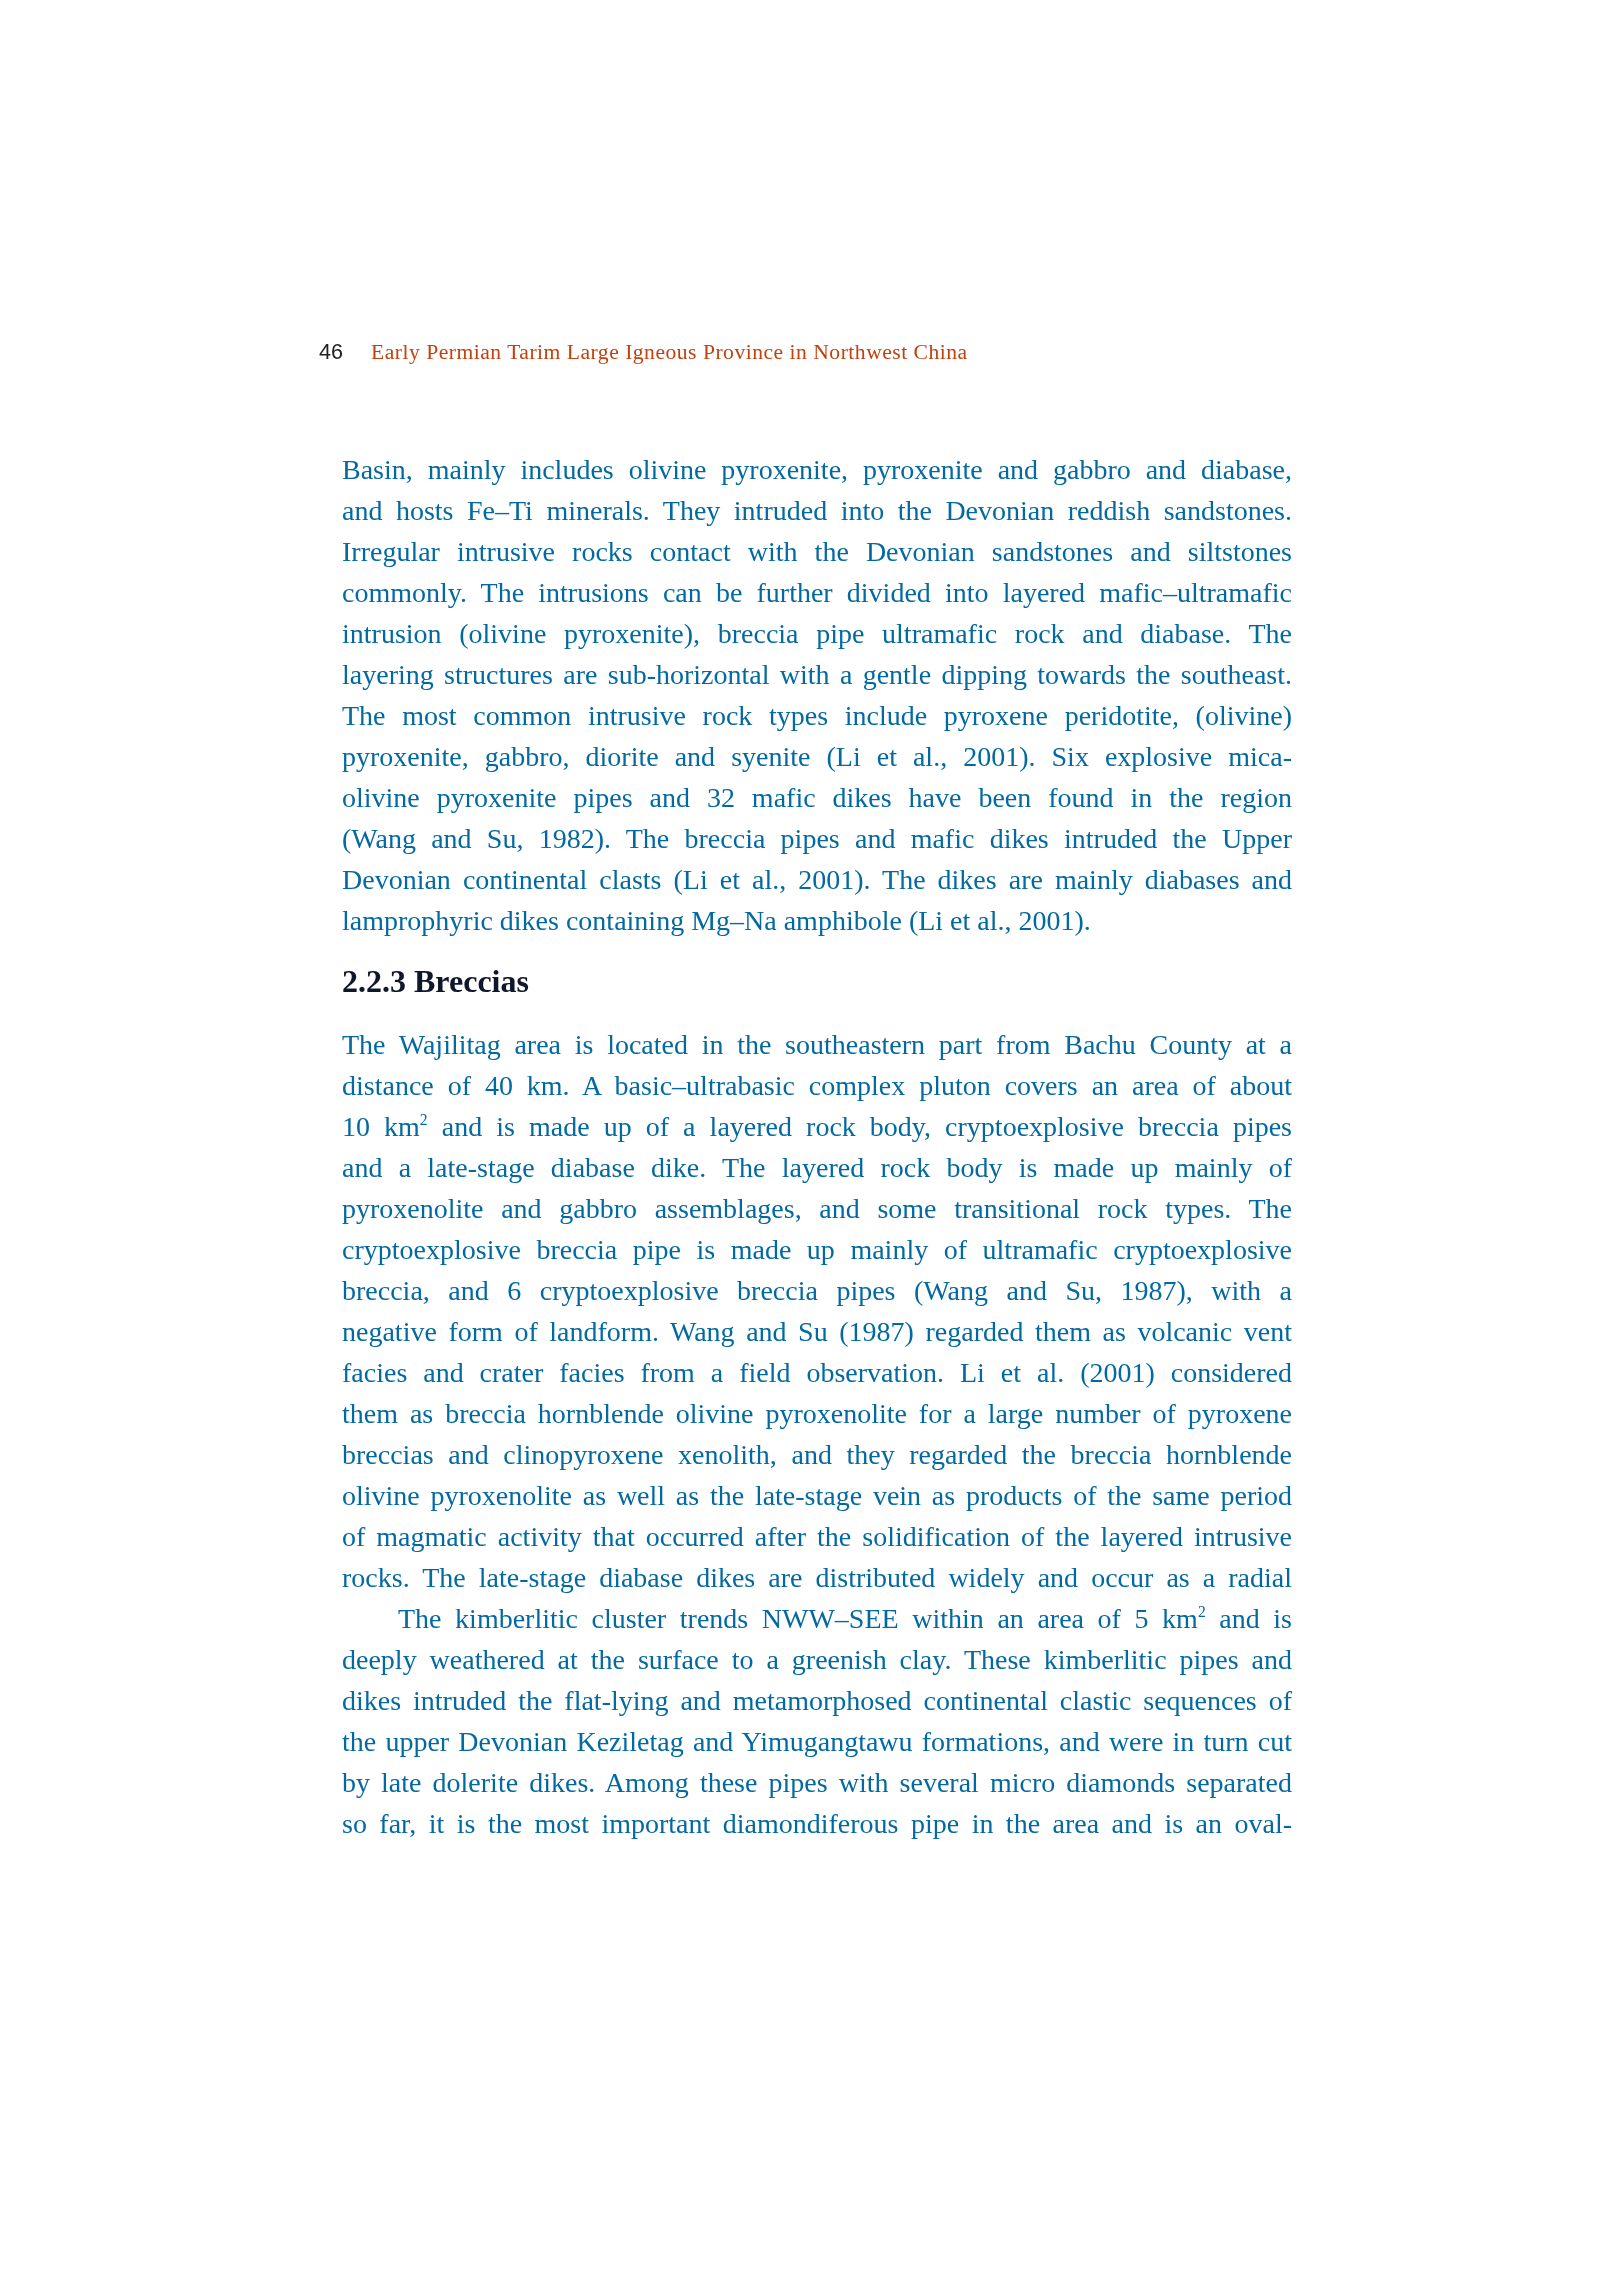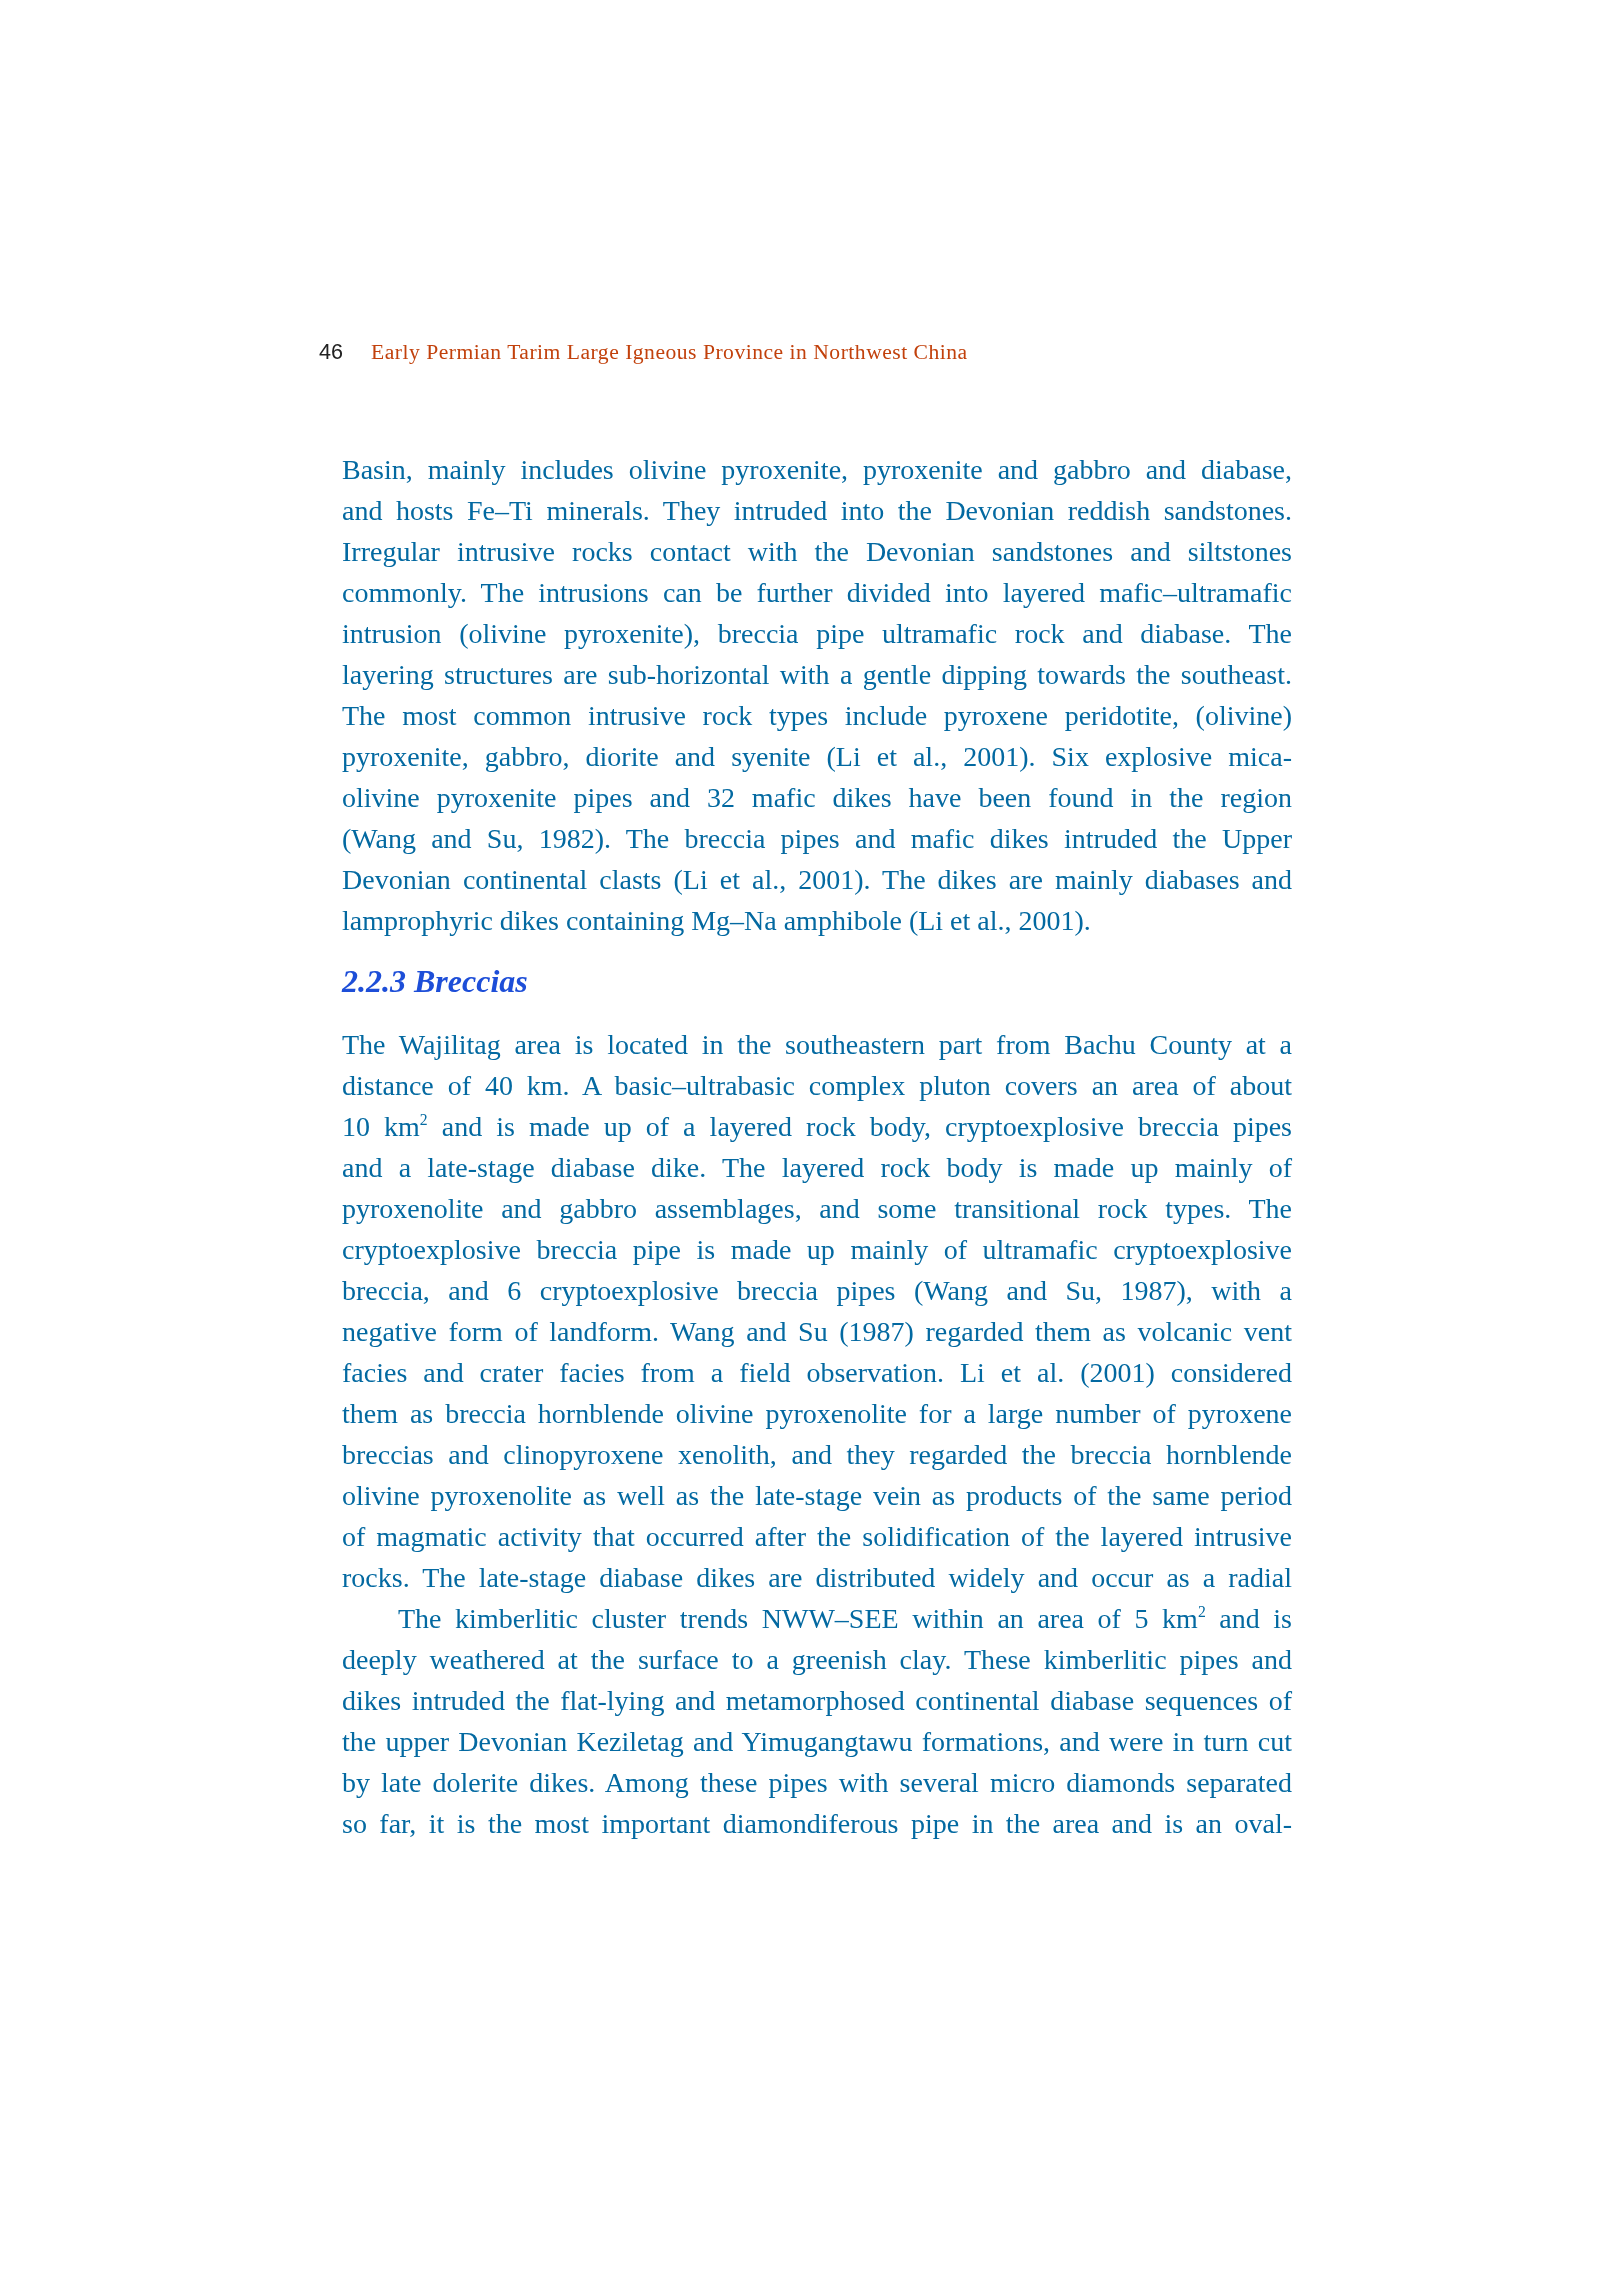--- a/index.html
+++ b/index.html
@@ -25,21 +25,21 @@
       display: block; height: 41px; line-height: 41px;
       text-align: justify; text-align-last: justify; white-space: nowrap;
     }
     .line.last { text-align-last: left; }
     .line.indent { text-indent: 56px; }
     sup { font-size: 15.7px; vertical-align: 0; position: relative; top: -10.8px; line-height: 0; }
 
     #para1 { top: 449px; }
     .section-heading {
       position: absolute; left: 342px; top: 963px;
-      font-family: "Liberation Serif", serif; font-size: 32px; font-weight: bold; font-style: italic; color: #1d4ed8;
+      font-family: "Liberation Serif", serif; font-size: 32px; font-weight: bold; color: #0f172a;
     }
     #para2 { top: 1024px; }
   </style>
 </head>
 <body>
 
 <div class="page">
 
   <div class="running-head">
     <span class="pno">46</span><span class="rtitle">Early Permian Tarim Large Igneous Province in Northwest China</span>
@@ -73,20 +73,20 @@
     <span class="line">negative form of landform. Wang and Su (1987) regarded them as volcanic vent</span>
     <span class="line">facies and crater facies from a field observation. Li et al. (2001) considered</span>
     <span class="line">them as breccia hornblende olivine pyroxenolite for a large number of pyroxene</span>
     <span class="line">breccias and clinopyroxene xenolith, and they regarded the breccia hornblende</span>
     <span class="line">olivine pyroxenolite as well as the late-stage vein as products of the same period</span>
     <span class="line">of magmatic activity that occurred after the solidification of the layered intrusive</span>
     <span class="line">rocks. The late-stage diabase dikes are distributed widely and occur as a radial</span>
 
     <span class="line indent"><span>The kimberlitic cluster trends NWW–SEE within an area of 5 km</span><sup>2</sup><span> and is</span></span>
     <span class="line">deeply weathered at the surface to a greenish clay. These kimberlitic pipes and</span>
-    <span class="line">dikes intruded the flat-lying and metamorphosed continental diabase sequences of</span>
+    <span class="line">dikes intruded the flat-lying and metamorphosed continental clastic sequences of</span>
     <span class="line">the upper Devonian Keziletag and Yimugangtawu formations, and were in turn cut</span>
     <span class="line">by late dolerite dikes. Among these pipes with several micro diamonds separated</span>
     <span class="line">so far, it is the most important diamondiferous pipe in the area and is an oval-</span>
   </div>
 
 </div>
 
 
 </body></html>

